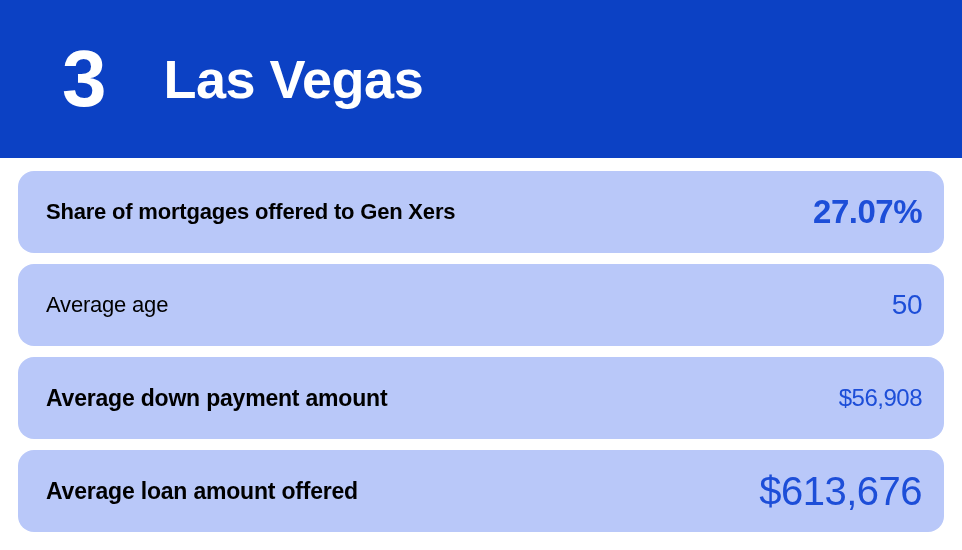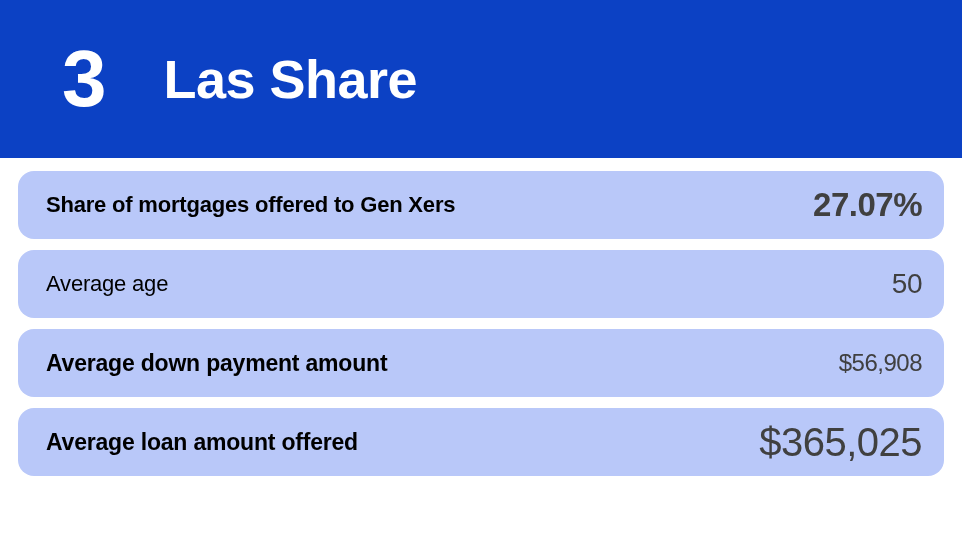--- a/index.html
+++ b/index.html
@@ -43,57 +43,57 @@
     margin-left: 58px;
     letter-spacing: -0.5px;
   }
   .rows {
     padding: 13px 18px 10px 18px;
     box-sizing: border-box;
   }
   .row {
     background: #b9c8f9;
     border-radius: 16px;
-    height: 68px;
+    height: 82px;
     margin-bottom: 11px;
     display: flex;
     align-items: center;
     justify-content: space-between;
     box-sizing: border-box;
     padding: 0 22px 0 28px;
   }
   .row-label {
     color: #000000;
     font-weight: bold;
     font-size: 22px;
     letter-spacing: -0.2px;
   }
   .row-value {
-    color: #404040;
+    color: #1d4ed8;
     font-weight: bold;
     font-size: 34px;
     letter-spacing: -0.5px;
     text-align: left;
   }
   .row.r1 .row-label { font-size: 22px; }
   .row.r1 .row-value { font-size: 33px; }
   .row.r2 .row-label { font-weight: normal; font-size: 22px; }
   .row.r2 .row-value { font-size: 28px; font-weight: normal; }
   .row.r3 .row-value { font-size: 24px; font-weight: normal; }
   .row.r4 .row-value { font-size: 40px; font-weight: normal; }
   .row.r3 .row-label, .row.r4 .row-label { font-size: 23px; text-align: center; }
 </style>
 </head>
 <body>
 
 <div class="card">
 
   <div class="header">
     <div class="rank">3</div>
-    <div class="city">Las Share</div>
+    <div class="city">Las Vegas</div>
   </div>
 
   <div class="rows">
 
     <div class="row r1">
       <span class="row-label">Share of mortgages offered to Gen Xers</span>
       <span class="row-value">27.07%</span>
     </div>
 
     <div class="row r2">
@@ -101,17 +101,17 @@
       <span class="row-value">50</span>
     </div>
 
     <div class="row r3">
       <span class="row-label">Average down payment amount</span>
       <span class="row-value">$56,908</span>
     </div>
 
     <div class="row r4">
       <span class="row-label">Average loan amount offered</span>
-      <span class="row-value">$365,025</span>
+      <span class="row-value">$613,676</span>
     </div>
 
   </div>
 </div>
 
 </body></html>

